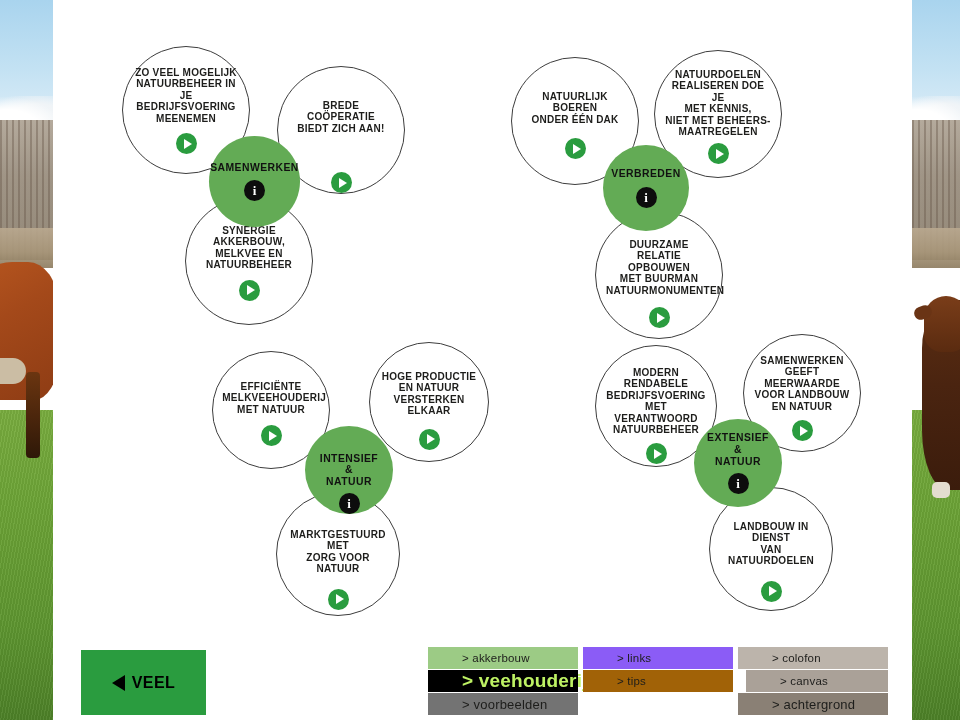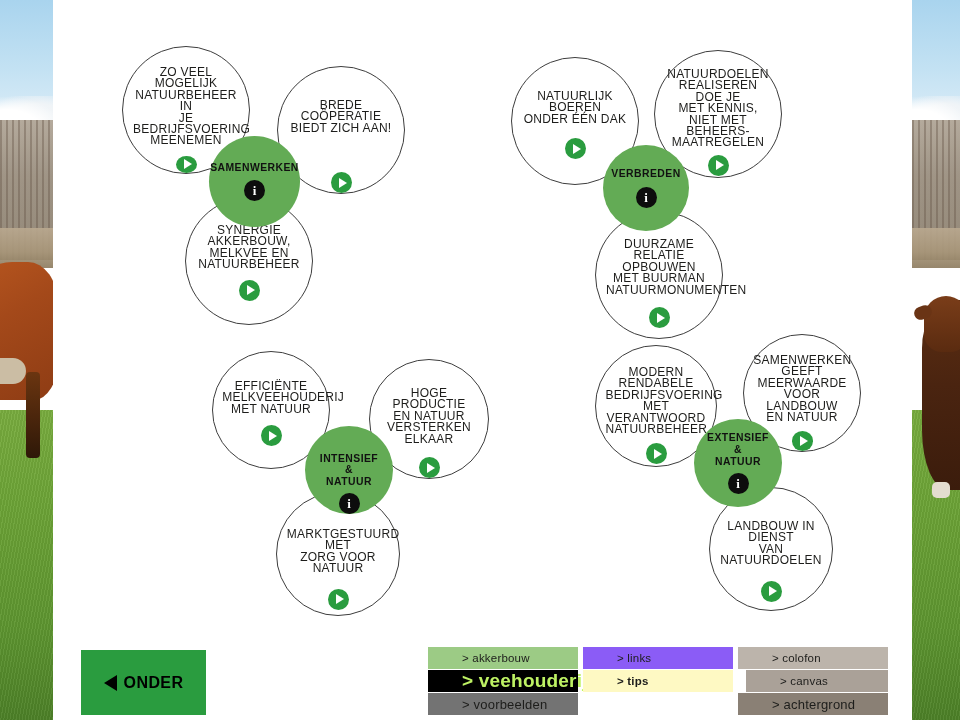--- a/index.html
+++ b/index.html
@@ -108,25 +108,25 @@
   }
   .node.hub {
     background: #63ab55;
     border: none;
     justify-content: center;
   }
 
   .leaf-text {
     width: 84%;
     text-align: center;
-    font-size: 12px;
+    font-size: 10px;
     line-height: 11.4px;
     letter-spacing: .25px;
     color: #1d1d1b;
-    font-weight: 400;
+    font-weight: 700;
     text-transform: uppercase;
     white-space: pre-line;
   }
 
   .hub-text {
     text-align: center;
     font-size: 10.4px;
     line-height: 11.8px;
     letter-spacing: .45px;
     color: #111111;
@@ -307,21 +307,21 @@
 
     <div class="node leaf" style="left:212px; top:351px; width:118px; height:118px; padding-top:29px;">
       <div class="leaf-text">EFFICIËNTE
 MELKVEEHOUDERIJ
 MET NATUUR</div>
       <div class="play-icon" style="margin-top:10px;">
         <span class="tri"></span>
       </div>
     </div>
 
-    <div class="node leaf" style="left:369px; top:359px; width:120px; height:120px; padding-top:28px;justify-content:space-between;">
+    <div class="node leaf" style="left:369px; top:342px; width:120px; height:120px; padding-top:28px;">
       <div class="leaf-text">HOGE PRODUCTIE
 EN NATUUR
 VERSTERKEN ELKAAR</div>
       <div class="play-icon" style="margin-top:12px;">
         <span class="tri"></span>
       </div>
     </div>
 
     <div class="node leaf" style="left:276px; top:492px; width:124px; height:124px; padding-top:36px;">
       <div class="leaf-text">MARKTGESTUURD MET
@@ -370,32 +370,32 @@
       <div class="hub-text">EXTENSIEF
 &amp;
 NATUUR</div>
       <div class="info-icon" style="margin-top:5px;">i</div>
     </div>
 
   </div>
 
   <div class="home-button">
     <span class="home-arrow"></span>
-    <span class="home-label">ONDER</span>
+    <span class="home-label">VEEL</span>
   </div>
 
   <div class="navgrid">
       <div class="navcol">
         <div class="navcell" style="background: rgb(156, 203, 133);">&gt; akkerbouw</div>
         <div class="navcell big active" style="background: rgb(0, 0, 0);">&gt; veehouderij</div>
         <div class="navcell big" style="background: #737373;">&gt; voorbeelden</div>
       </div>
       <div class="navcol">
         <div class="navcell" style="background: #8b5cf6;">&gt; links</div>
-        <div class="navcell" style="background: #fef9c3; font-weight: bold;">&gt; tips</div>
+        <div class="navcell" style="background: #a16207;">&gt; tips</div>
       </div>
       <div class="navcol">
         <div class="navcell" style="background: rgb(188, 180, 171);">&gt; colofon</div>
         <div class="navcell" style="background: rgb(170, 161, 152); margin-left: 8px;">&gt; canvas</div>
         <div class="navcell big" style="background: rgb(138, 128, 117);">&gt; achtergrond</div>
       </div>
     </div>
 
 </div>
 

